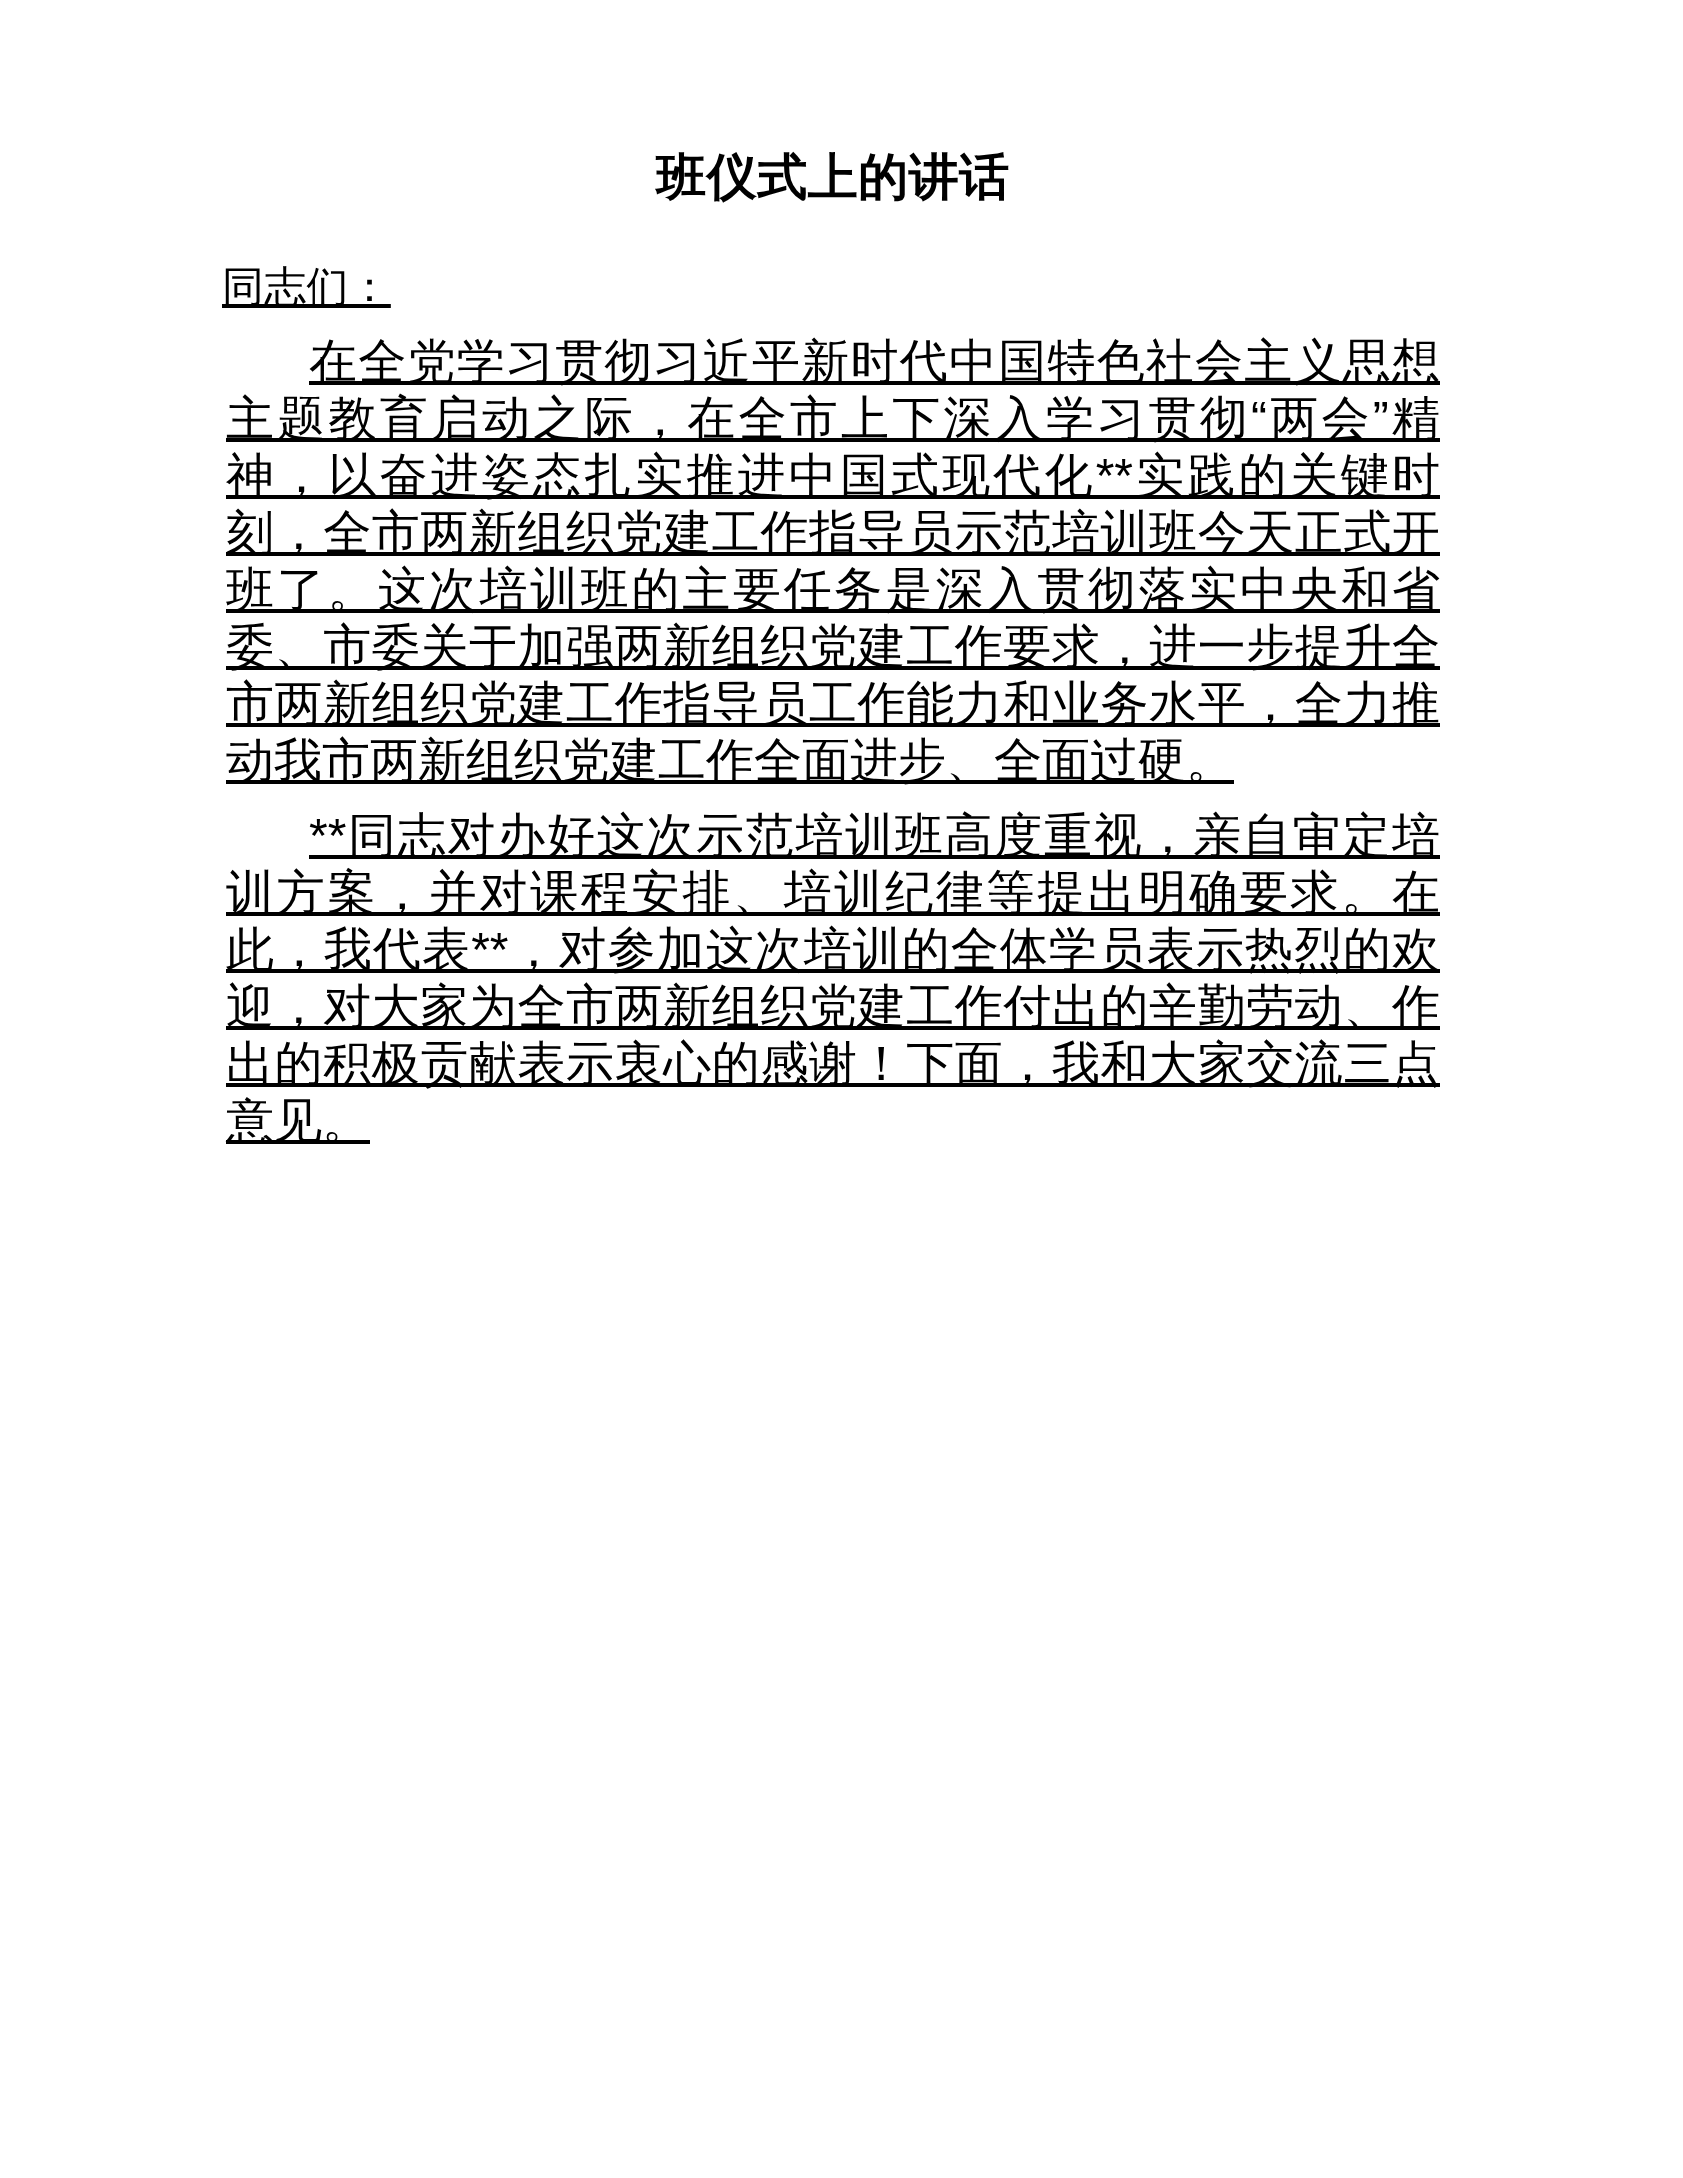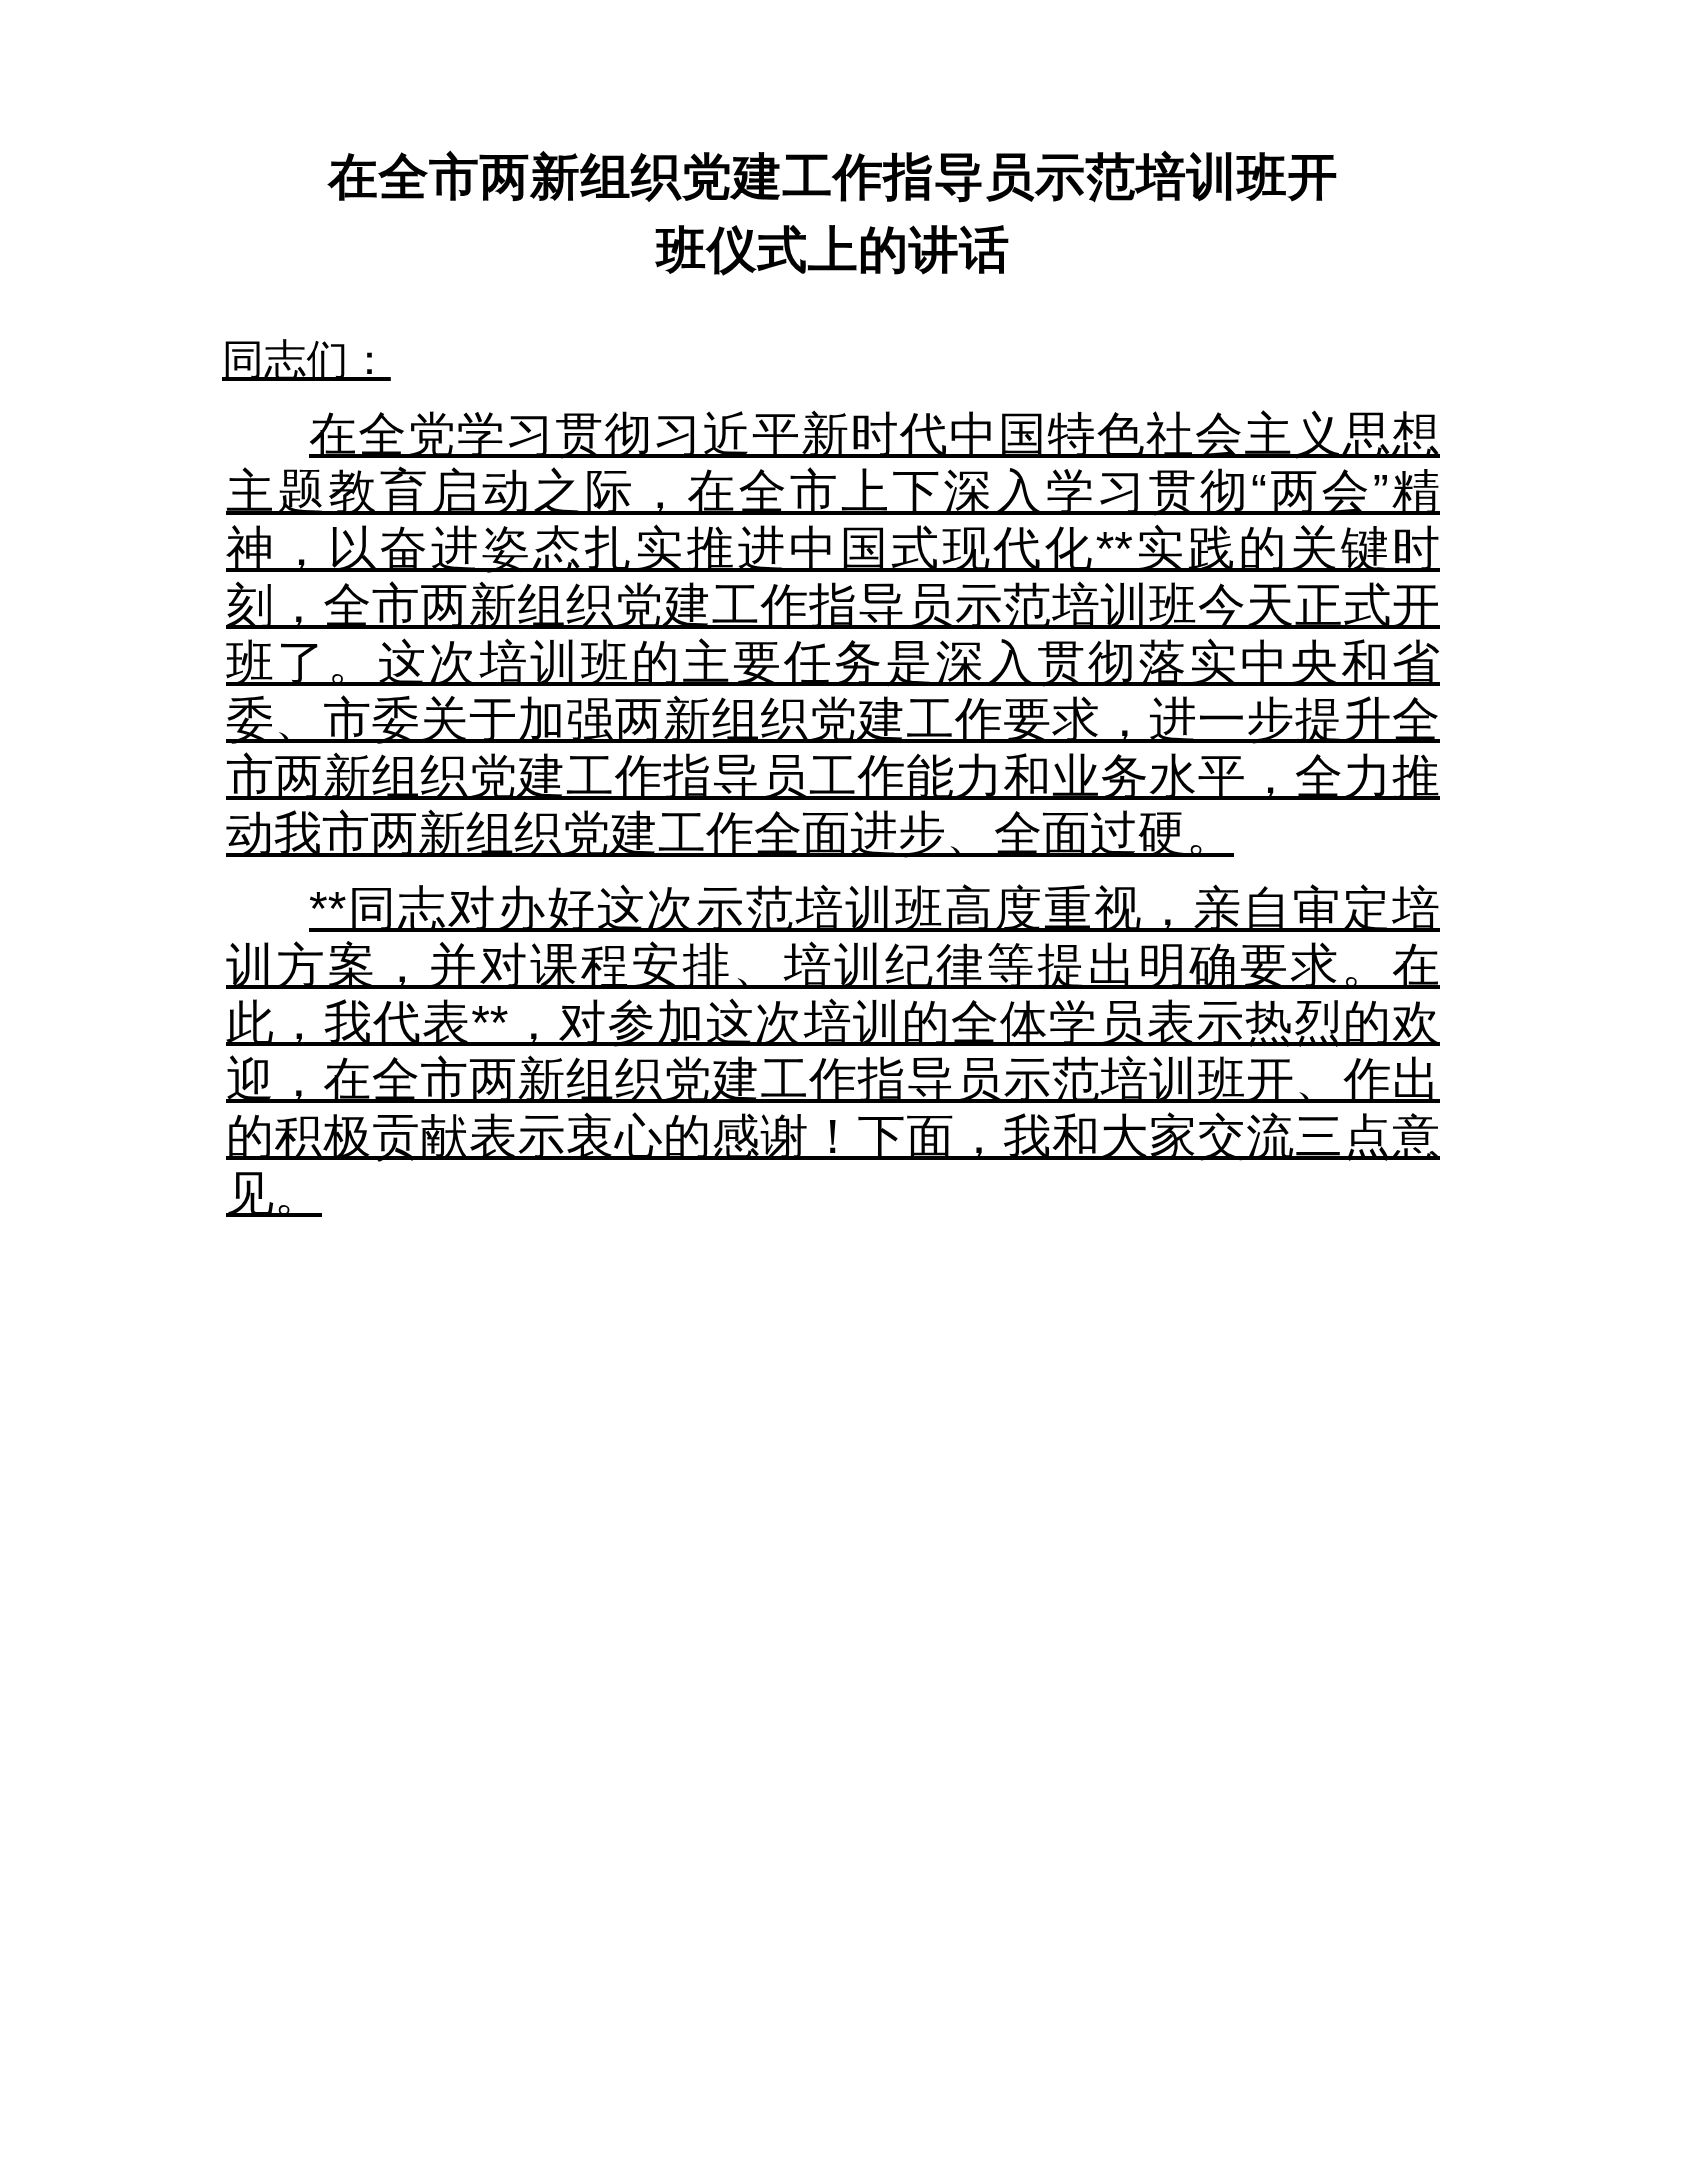--- a/index.html
+++ b/index.html
@@ -72,27 +72,26 @@
     text-align-last: justify;
   }
 </style>
 </head>
 <body>
 
 <div class="page">
   <div class="content">
 
     <h1 class="doc-title">
-      <span class="title-line">在全市两新组织党建工作指导员示范培训班开</span>
       <span class="title-line">班仪式上的讲话</span>
     </h1>
 
     <p class="salutation">同志们：</p>
 
     <p class="para indent">在全党学习贯彻习近平新时代中国特色社会主义思想主题教育启动之际，在全市上下深入学习贯彻“两会”精神，以奋进姿态扎实推进中国式现代化**实践的关键时刻，全市两新组织党建工作指导员示范培训班今天正式开班了。这次培训班的主要任务是深入贯彻落实中央和省委、市委关于加强两新组织党建工作要求，进一步提升全市两新组织党建工作指导员工作能力和业务水平，全力推动我市两新组织党建工作全面进步、全面过硬。</p>
 
-    <p class="para indent">**同志对办好这次示范培训班高度重视，亲自审定培训方案，并对课程安排、培训纪律等提出明确要求。在此，我代表**，对参加这次培训的全体学员表示热烈的欢迎，在全市两新组织党建工作指导员示范培训班开、作出的积极贡献表示衷心的感谢！下面，我和大家交流三点意见。</p>
+    <p class="para indent">**同志对办好这次示范培训班高度重视，亲自审定培训方案，并对课程安排、培训纪律等提出明确要求。在此，我代表**，对参加这次培训的全体学员表示热烈的欢迎，对大家为全市两新组织党建工作付出的辛勤劳动、作出的积极贡献表示衷心的感谢！下面，我和大家交流三点意见。</p>
 
 
 
   </div>
 </div>
 
 
 </body></html>

